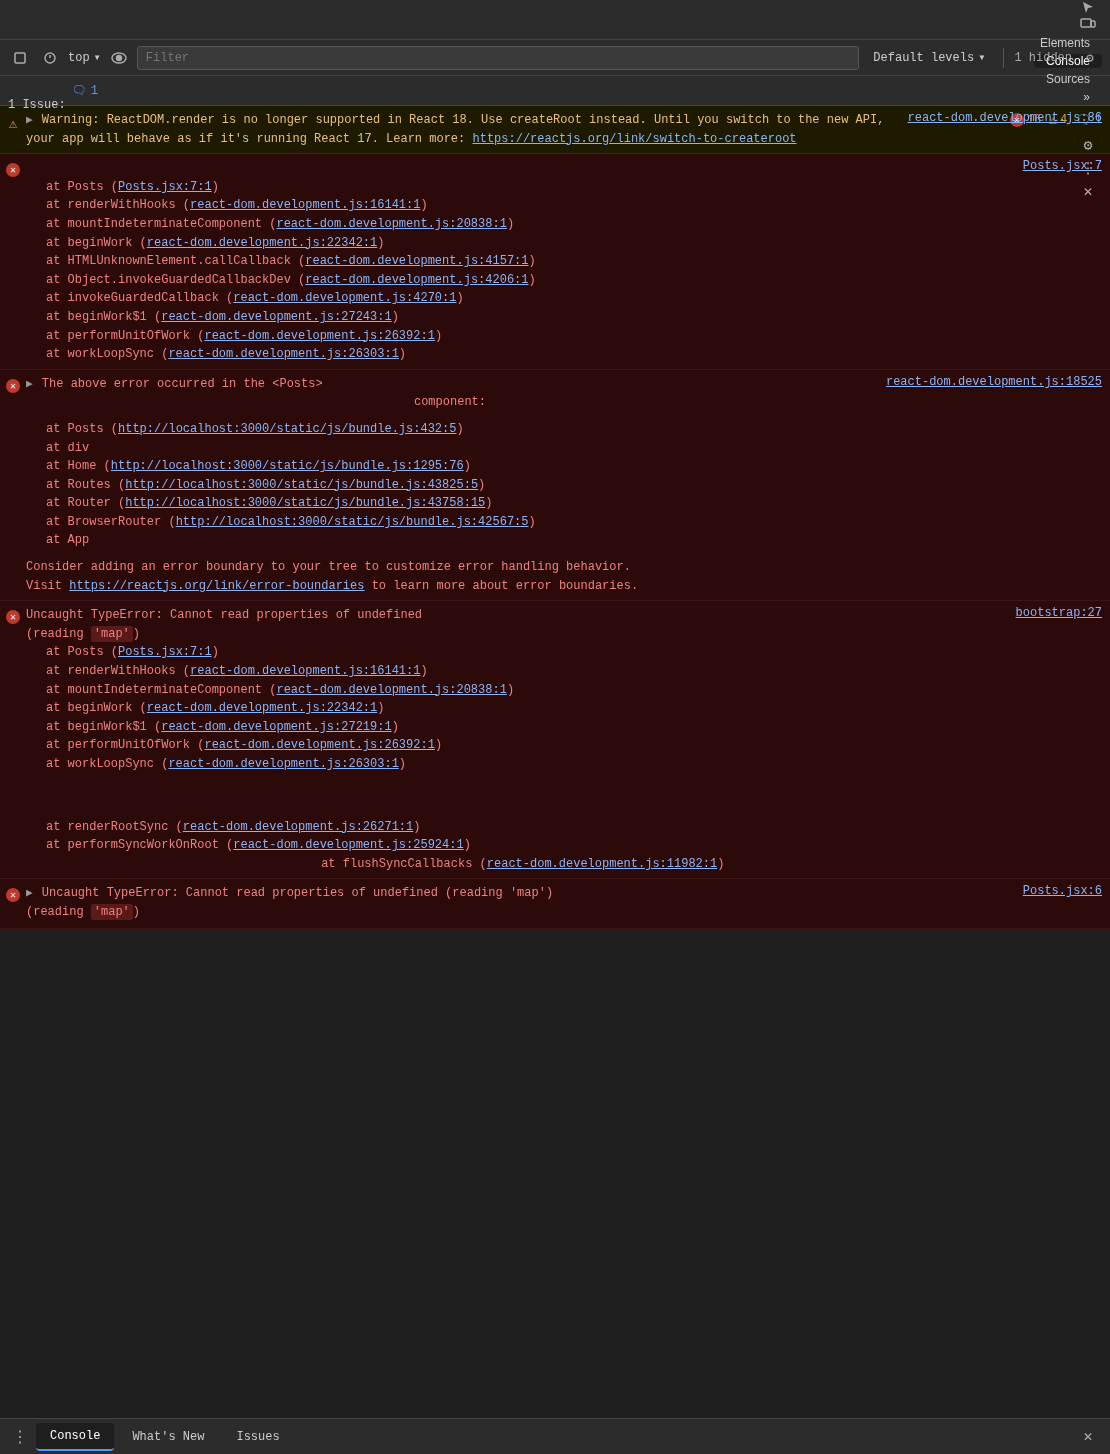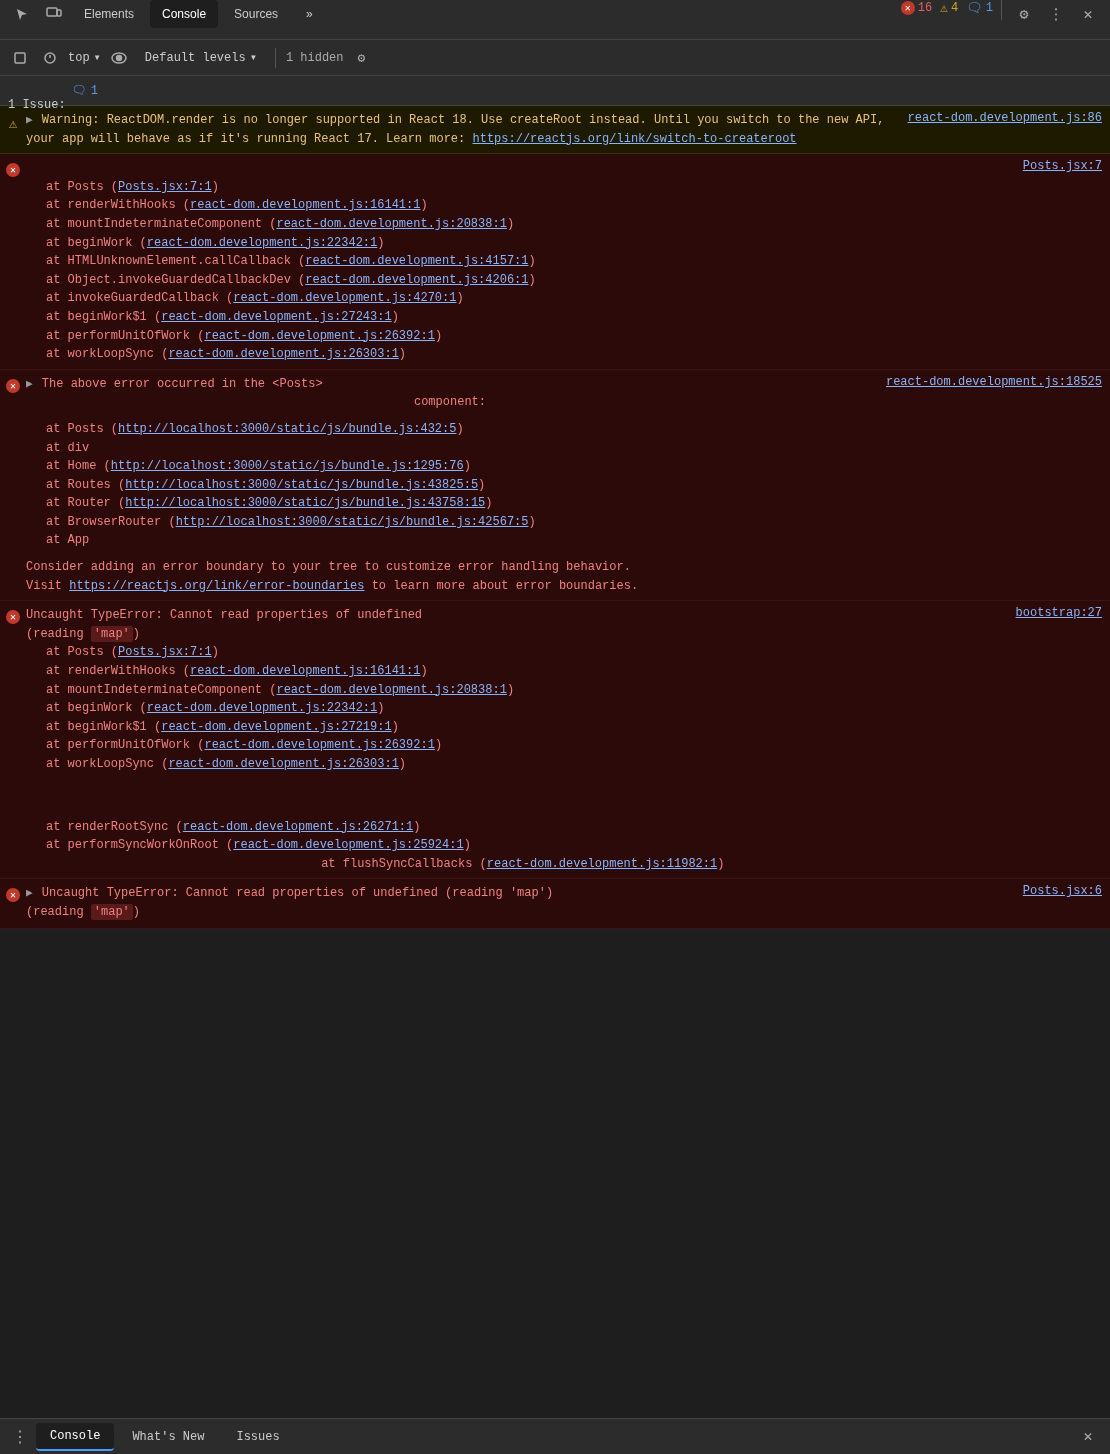--- a/index.html
+++ b/index.html
@@ -9,26 +9,27 @@
       background: #1e1e1e;
       font-family: 'Menlo', 'Monaco', 'Courier New', monospace;
       font-size: 13px;
       color: #f0f0f0;
       overflow: hidden;
     }
 
     
     .top-bar {
       display: flex;
-      align-items: flex-start;
+      align-items: flex-end;
       background: #2c2c2c;
       border-bottom: 1px solid #444;
       height: 40px;
       padding: 0 8px;
       gap: 4px;
+      flex-direction: column;
     }
     .top-bar-icon {
       width: 28px; height: 28px;
       display: flex; align-items: center; justify-content: center;
       border-radius: 4px;
       cursor: pointer;
       color: #aaa;
       font-size: 14px;
     }
     .tab-btn {
@@ -328,20 +329,21 @@
   <button class="context-select">
     <span>top</span>
     <span>▾</span>
   </button>
   <div class="eye-icon">
     <svg width="16" height="12" viewBox="0 0 16 12" fill="none" stroke="currentColor" stroke-width="1.5">
         <ellipse cx="8" cy="6" rx="7" ry="5"></ellipse>
         <circle cx="8" cy="6" r="2.5" fill="currentColor"></circle>
       </svg>
   </div>
+  <input class="filter-input" type="text" placeholder="Filter" style="">
   <button class="levels-btn">
     <span>Default levels</span>
     <span>▾</span>
   </button>
   <div class="divider-v"></div>
   <span class="hidden-badge">1 hidden</span>
   <div class="settings-icon">⚙</div>
 </div>
 
 <div class="issue-bar">

